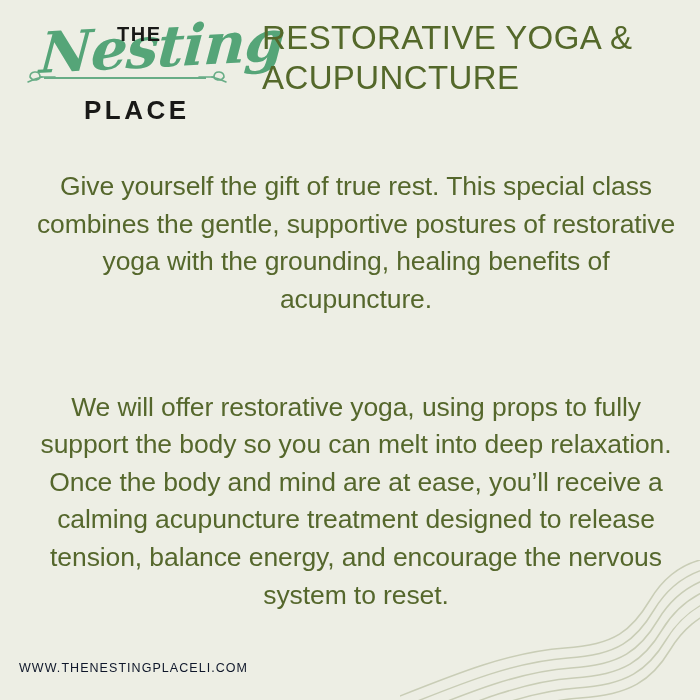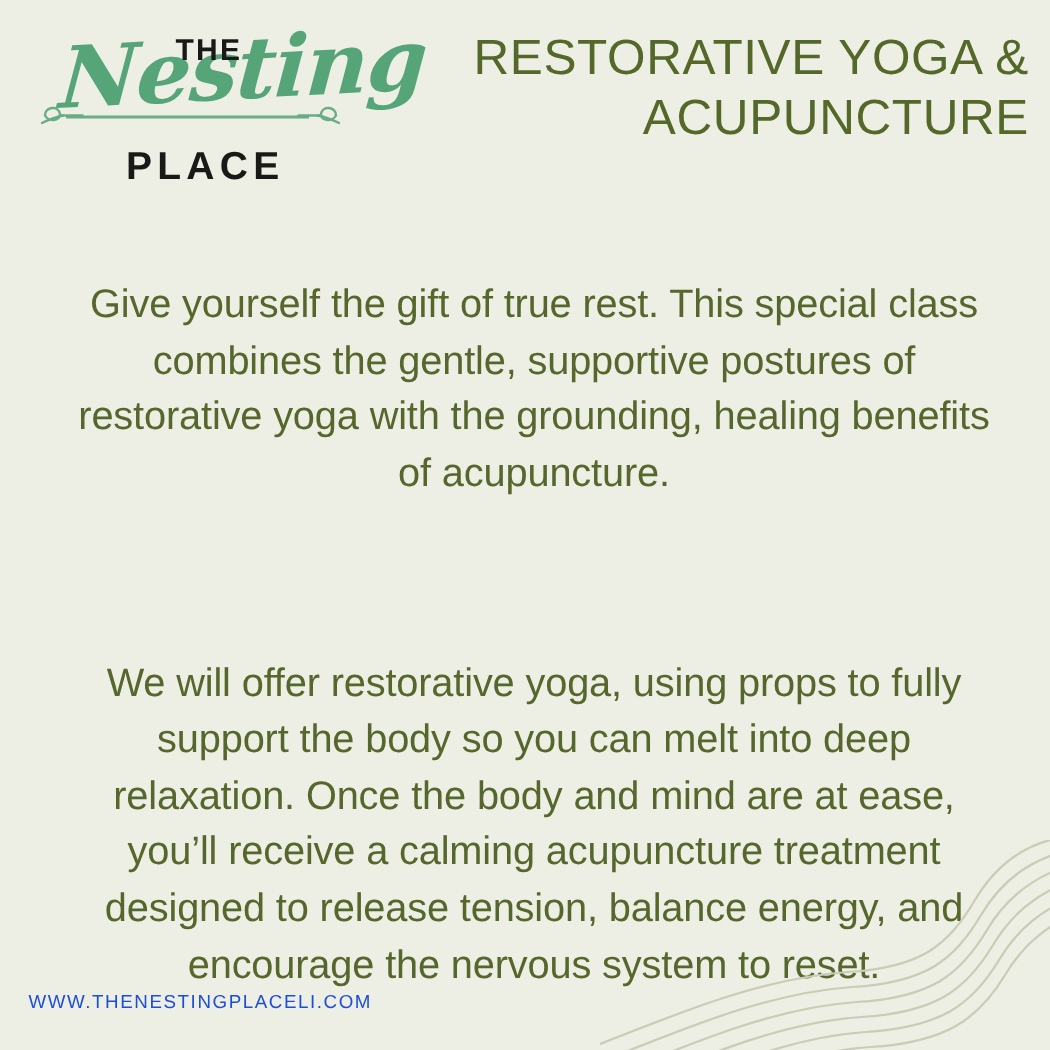--- a/index.html
+++ b/index.html
@@ -99,60 +99,60 @@
     color: #191917;
     line-height: 1;
   }
 
   
   .title {
     position: absolute;
     left: 262px;
     top: 18px;
     width: 424px;
-    text-align: right;
+    text-align: left;
     font-family: "Liberation Sans", sans-serif;
     font-weight: normal;
     font-size: 33px;
     line-height: 1.22;
     letter-spacing: 0.4px;
     color: #54682a;
     margin: 0;
   }
 
   
   .body-copy {
     position: absolute;
     left: 26px;
     top: 168px;
     width: 660px;
   }
   .para {
-    margin: 16px;
+    margin: 0;
     text-align: center;
     font-family: "Liberation Sans", sans-serif;
     font-weight: normal;
     font-size: 26.5px;
     line-height: 1.42;
     letter-spacing: -0.1px;
     color: #55672c;
   }
   .para-gap {
     height: 70px;
   }
 
   
   .footer-url {
     position: absolute;
     left: 19px;
     bottom: 25px;
     font-family: "Liberation Sans", sans-serif;
     font-size: 12.5px;
     letter-spacing: 1.05px;
-    color: #1d4ed8;
+    color: #0f172a;
   }
 </style>
 </head>
 <body>
 
 <div class="poster">
 
   <div class="logo">
     <div class="logo-script">Nesting</div>
     <div class="logo-the">THE</div>

